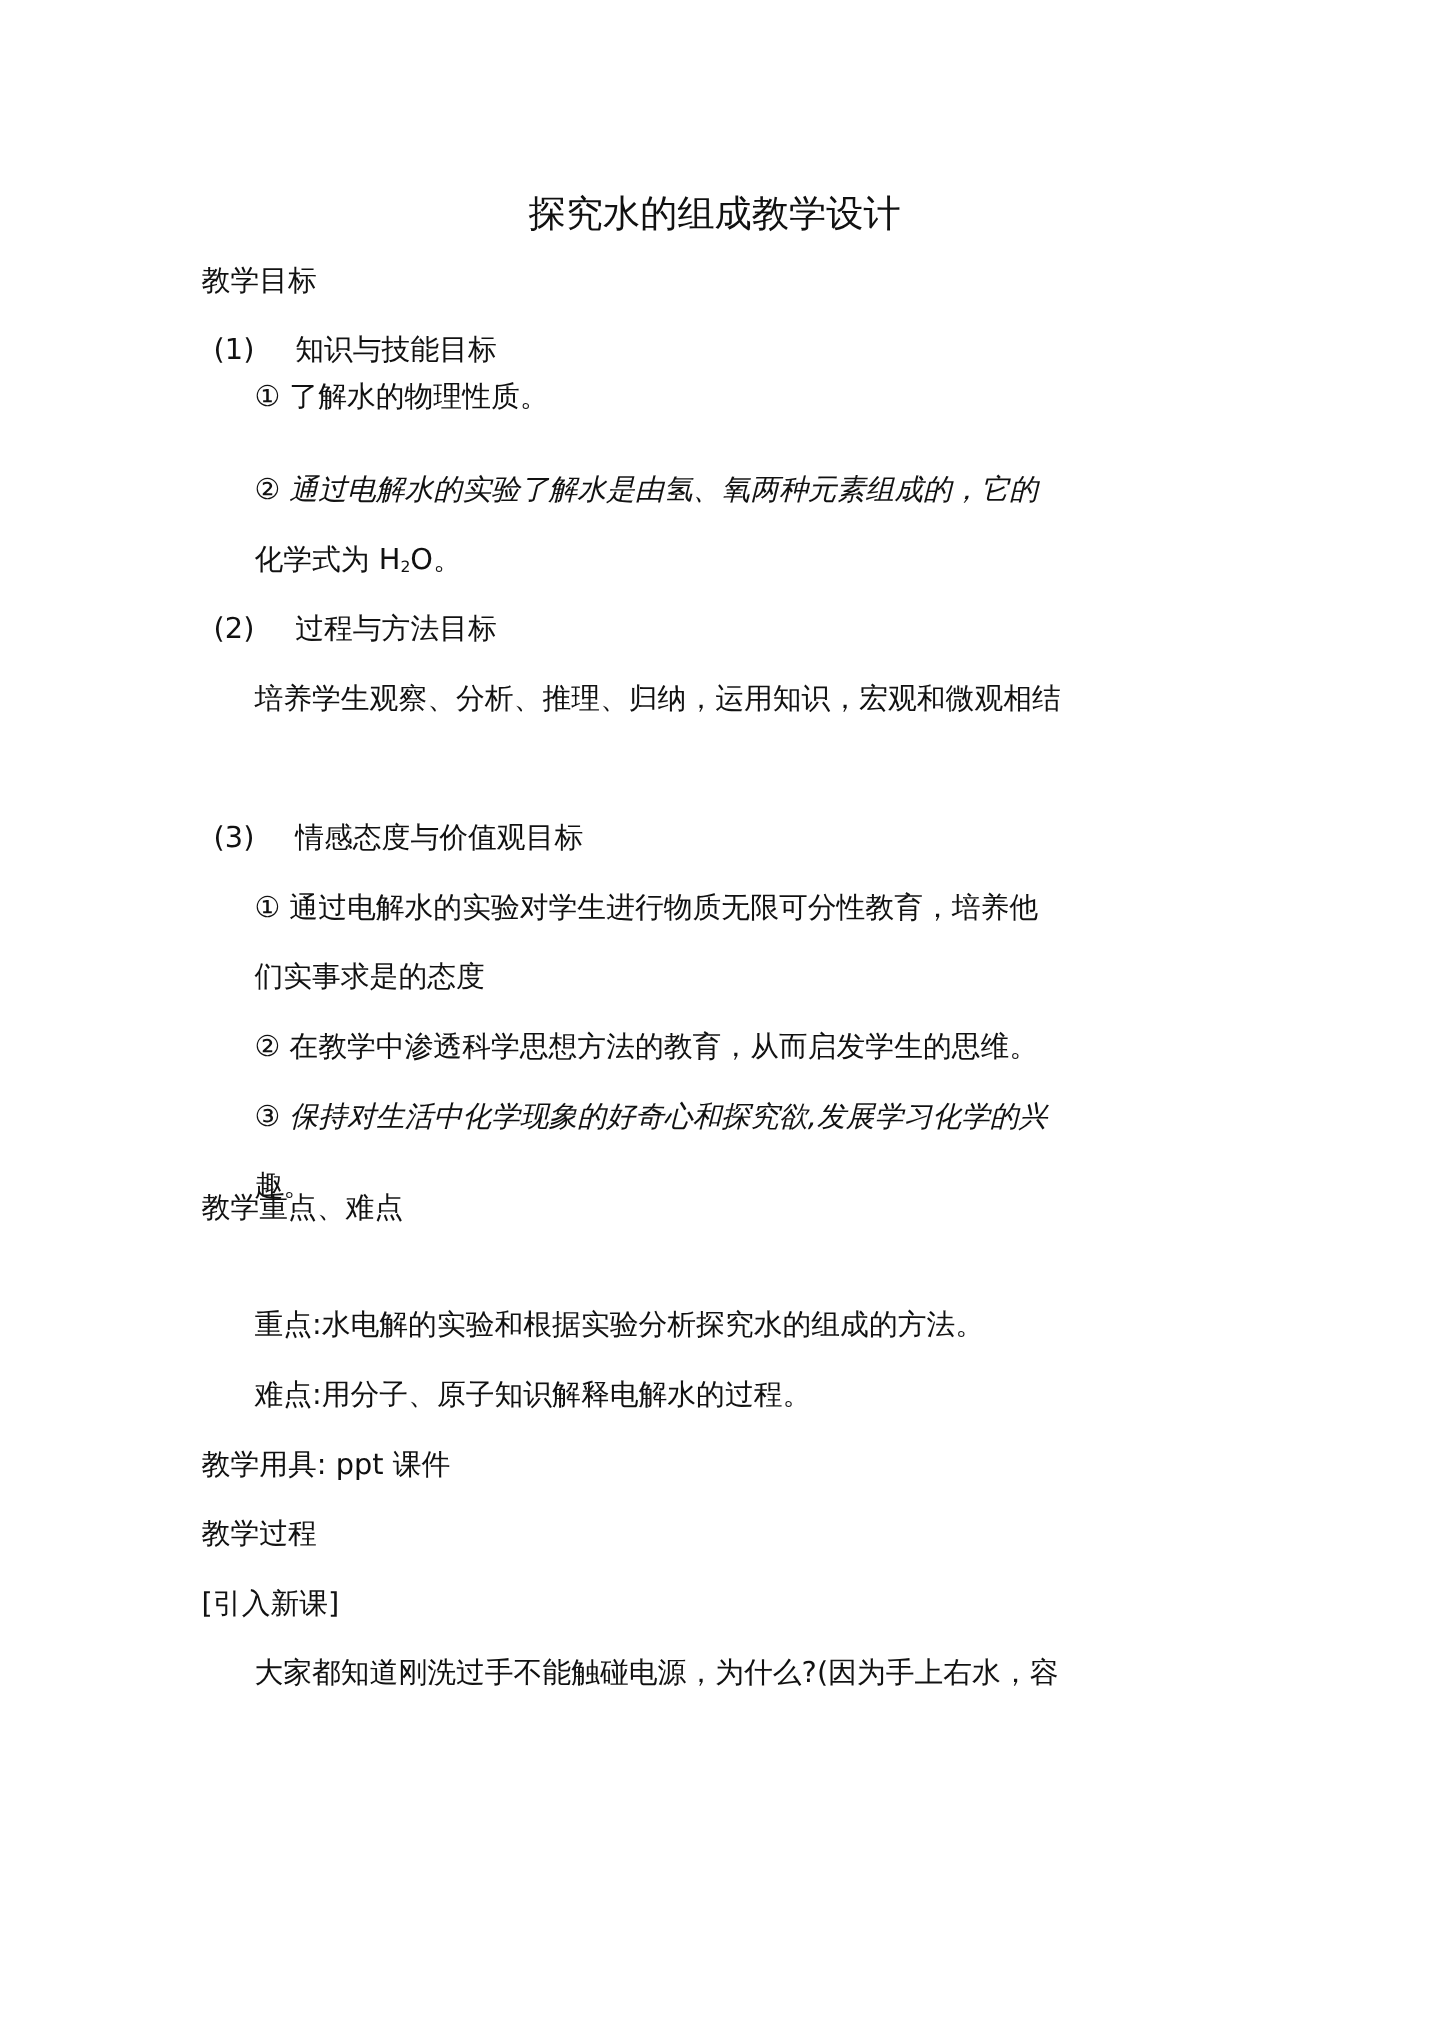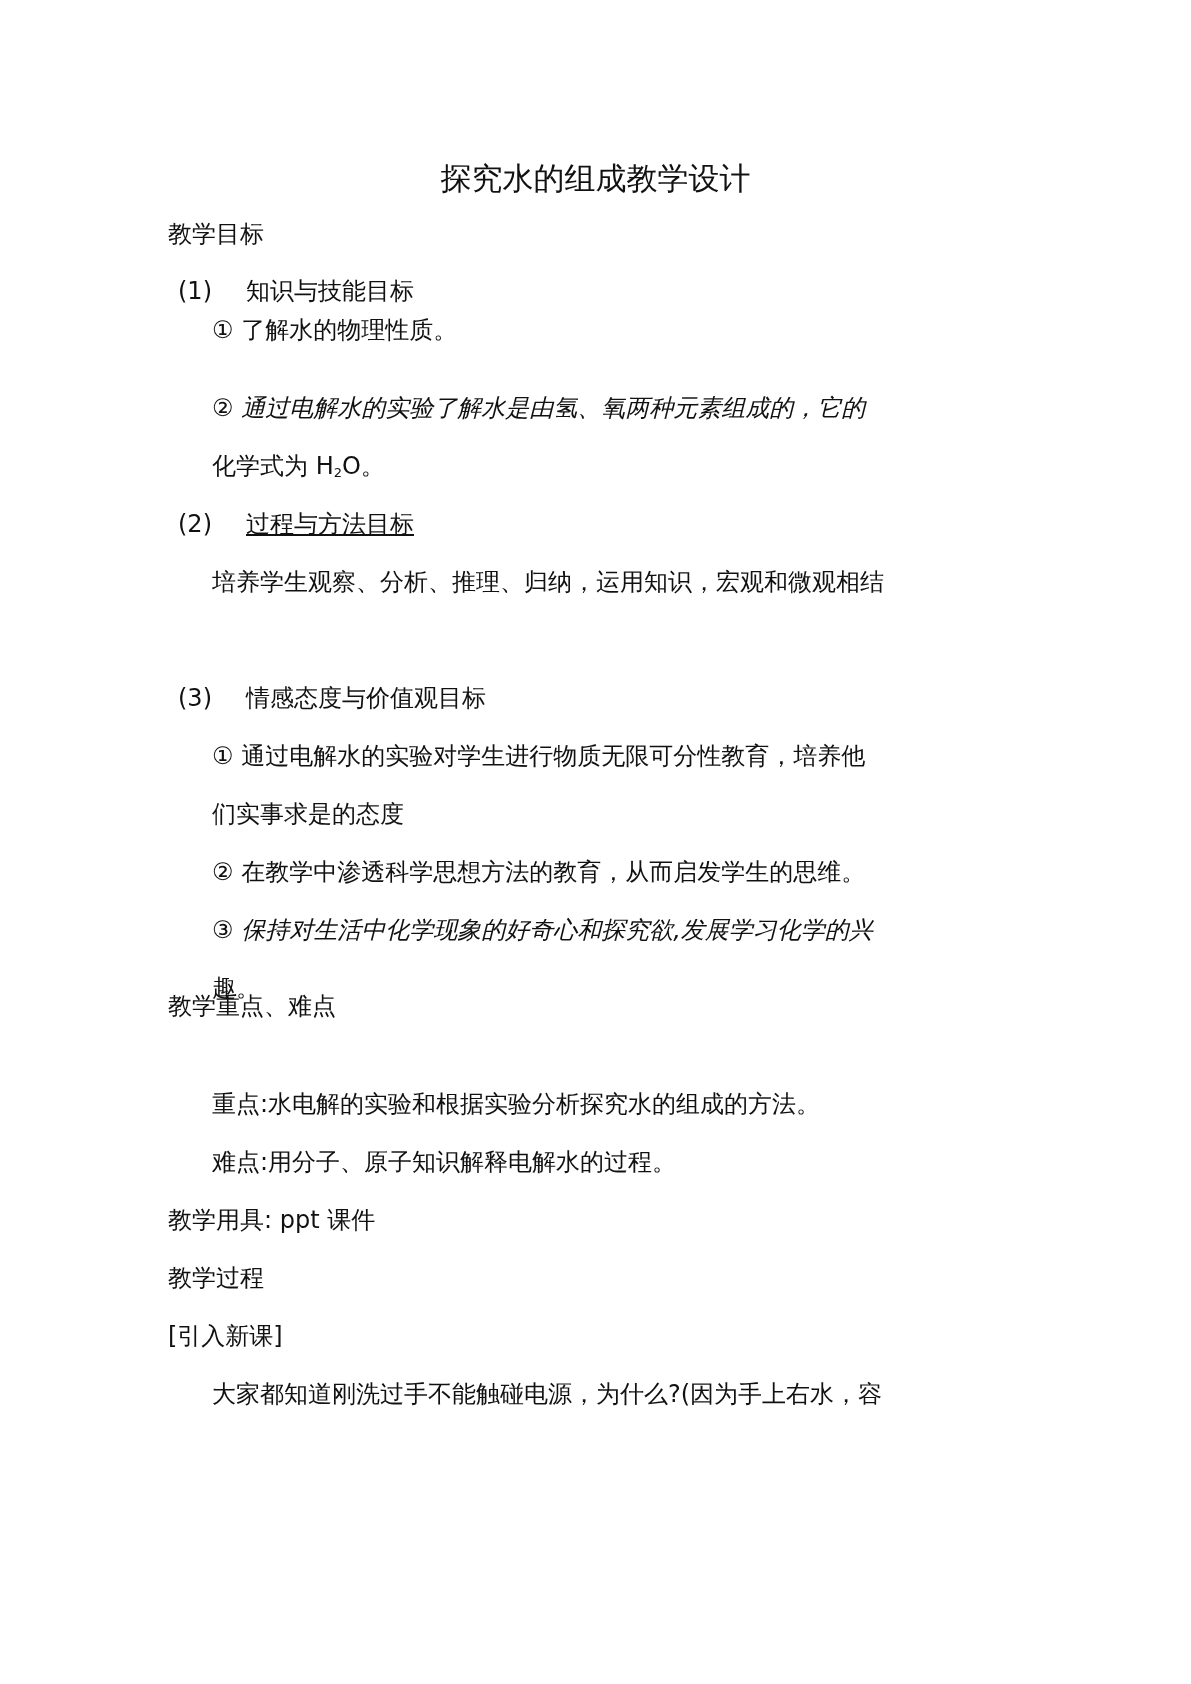--- a/index.html
+++ b/index.html
@@ -61,21 +61,21 @@
 
   <div class="line lvl1" style="top:273px;">
     <span class="num">(1)</span><span>知识与技能目标</span>
   </div>
   <div class="line lvl2" style="top:312px;">① 了解水的物理性质。</div>
   <div class="line lvl2" style="top:390px;font-style:italic;">② 通过电解水的实验了解水是由氢、氧两种元素组成的，它的</div>
   <div class="line lvl2" style="top:448px;">
     <span>化学式为 H</span><sub class="s">2</sub><span>O。</span>
   </div>
 
-  <div class="line lvl1" style="top:506px;text-decoration:underline;">
+  <div class="line lvl1" style="top:506px;">
     <span class="num">(2)</span><span>过程与方法目标</span>
   </div>
   <div class="line lvl2" style="top:564px;">培养学生观察、分析、推理、归纳，运用知识，宏观和微观相结</div>
 
   <div class="line lvl1" style="top:680px;">
     <span class="num">(3)</span><span>情感态度与价值观目标</span>
   </div>
   <div class="line lvl2" style="top:738px;">① 通过电解水的实验对学生进行物质无限可分性教育，培养他</div>
   <div class="line lvl2" style="top:796px;">们实事求是的态度</div>
   <div class="line lvl2" style="top:854px;">② 在教学中渗透科学思想方法的教育，从而启发学生的思维。</div>

